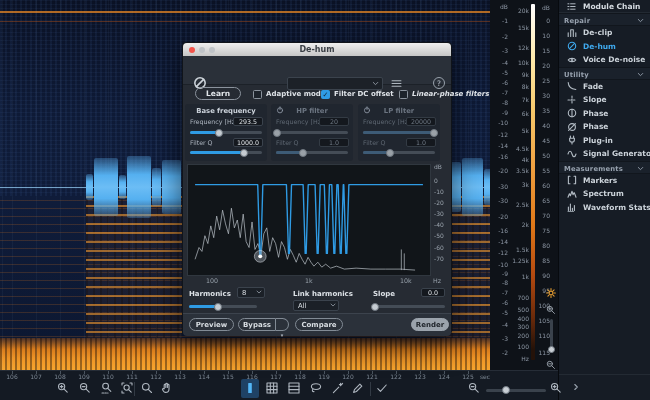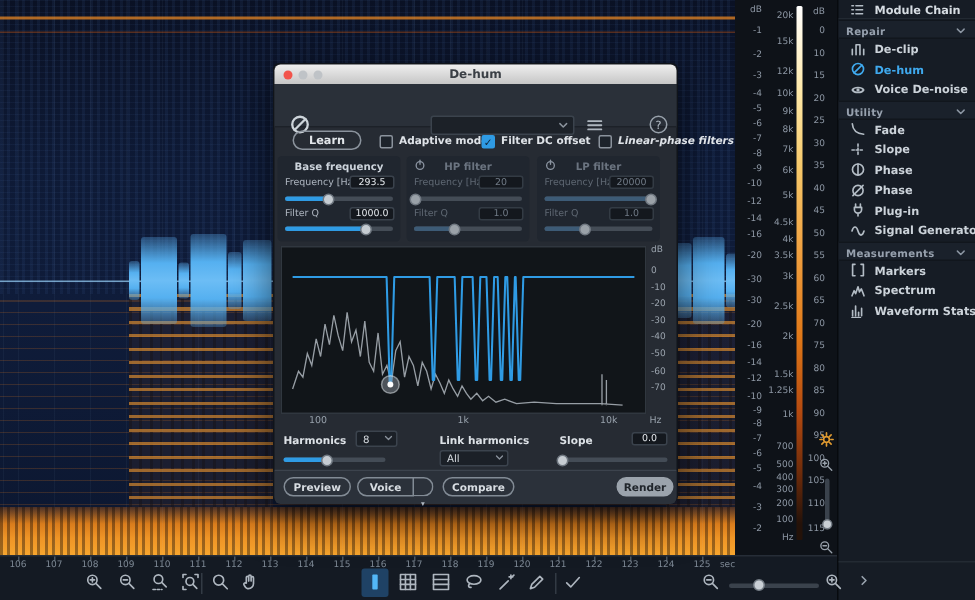--- a/index.html
+++ b/index.html
@@ -687,19 +687,19 @@
         </span>
     </div>
     <span class="hlabel" style="left:190px;top:247px;">Slope</span>
     <div class="vbox" style="left:238px;right:auto;top:245px;width:24px;">0.0</div>
     <div class="sl" id="slope-slider" style="left:190px;top:262px;width:72px;">
         <div class="fi" style="width: 3%;"></div>
         <div class="kn" style="left: 3%;"></div>
       </div>
     <div class="dfooter">
       <div class="pill" style="left:6px;width:45px;">Preview</div>
-      <div class="pill" style="left:55px;width:38px;border-radius:7px 0 0 7px;">Voice</div>
+      <div class="pill" style="left:55px;width:38px;border-radius:7px 0 0 7px;">Bypass</div>
       <div class="bypseg" style="left:93px;"><span style="font-size:5px;position:relative;top:3px;">▾</span></div>
       <div class="pill" style="left:112px;width:48px;">Compare</div>
       <div class="pill fill" style="left:228px;width:38px;">Render</div>
     </div>
   </div>
 </div>
 
 </body></html>

